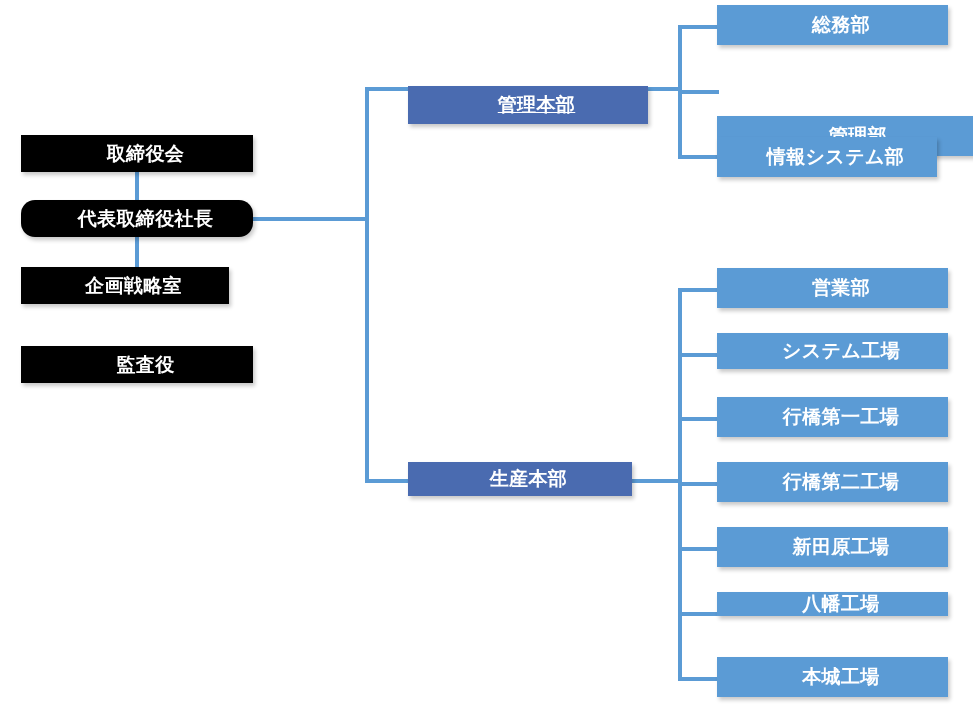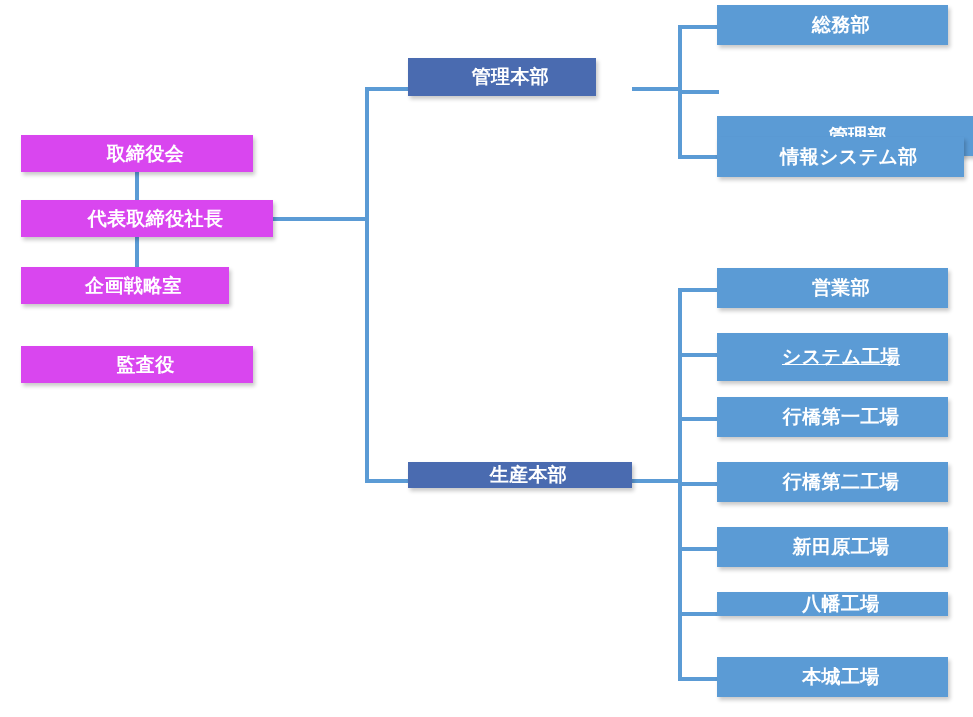--- a/index.html
+++ b/index.html
@@ -27,21 +27,21 @@
     color: #ffffff;
     font-weight: 700;
     letter-spacing: 0.02em;
     text-align: center;
     white-space: nowrap;
     box-shadow: 2px 3px 4px rgba(0, 0, 0, 0.22);
     user-select: none;
     padding-left: 17px;
   }
   .node.level-exec {
-    background: #d946ef;
+    background: #000000;
     font-size: 19px;
   }
   .node.level-div {
     background: #4a6bb0;
     font-size: 19px;
   }
   .node.level-dept {
     background: #5b9bd5;
     font-size: 19px;
   }
@@ -79,48 +79,48 @@
       <div class="connector h" style="left: 678px; top: 417px; width: 41px;"></div>
       <div class="connector h" style="left: 678px; top: 482px; width: 41px;"></div>
       <div class="connector h" style="left: 678px; top: 547px; width: 41px;"></div>
       <div class="connector h" style="left: 678px; top: 612px; width: 41px;"></div>
       <div class="connector h" style="left: 678px; top: 677px; width: 41px;"></div>
     </div>
   <div id="node-layer">
       <div class="node level-exec" style="left: 21px; top: 135px; width: 232px; height: 37px;">
         <span>取締役会</span>
       </div>
-      <div class="node level-exec" style="left: 21px; top: 200px; width: 252px; height: 37px;">
+      <div class="node level-exec" style="left: 21px; top: 200px; width: 232px; height: 37px; border-radius: 14px;">
         <span>代表取締役社長</span>
       </div>
       <div class="node level-exec" style="left: 21px; top: 267px; width: 208px; height: 37px;">
         <span>企画戦略室</span>
       </div>
       <div class="node level-exec" style="left: 21px; top: 346px; width: 232px; height: 37px;">
         <span>監査役</span>
       </div>
-      <div class="node level-div" style="left: 408px; top: 58px; width: 188px; height: 38px;">
+      <div class="node level-div" style="left: 408px; top: 86px; width: 240px; height: 38px; text-decoration: underline;">
         <span>管理本部</span>
       </div>
-      <div class="node level-div" style="left: 408px; top: 462px; width: 224px; height: 26px;">
+      <div class="node level-div" style="left: 408px; top: 462px; width: 224px; height: 34px;">
         <span>生産本部</span>
       </div>
       <div class="node level-dept" style="left: 717px; top: 5px; width: 231px; height: 40px;">
         <span>総務部</span>
       </div>
       <div class="node level-dept" style="left: 717px; top: 72px; width: 265px; height: 40px; margin-top: 44px;">
         <span>管理部</span>
       </div>
-      <div class="node level-dept" style="left: 717px; top: 137px; width: 247px; height: 40px;">
+      <div class="node level-dept" style="left: 717px; top: 137px; width: 220px; height: 40px;">
         <span>情報システム部</span>
       </div>
       <div class="node level-dept" style="left: 717px; top: 268px; width: 231px; height: 40px;">
         <span>営業部</span>
       </div>
-      <div class="node level-dept" style="left: 717px; top: 333px; width: 231px; height: 48px; text-decoration: underline;">
+      <div class="node level-dept" style="left: 717px; top: 333px; width: 231px; height: 36px;">
         <span>システム工場</span>
       </div>
       <div class="node level-dept" style="left: 717px; top: 397px; width: 231px; height: 40px;">
         <span>行橋第一工場</span>
       </div>
       <div class="node level-dept" style="left: 717px; top: 462px; width: 231px; height: 40px;">
         <span>行橋第二工場</span>
       </div>
       <div class="node level-dept" style="left: 717px; top: 527px; width: 231px; height: 40px;">
         <span>新田原工場</span>

